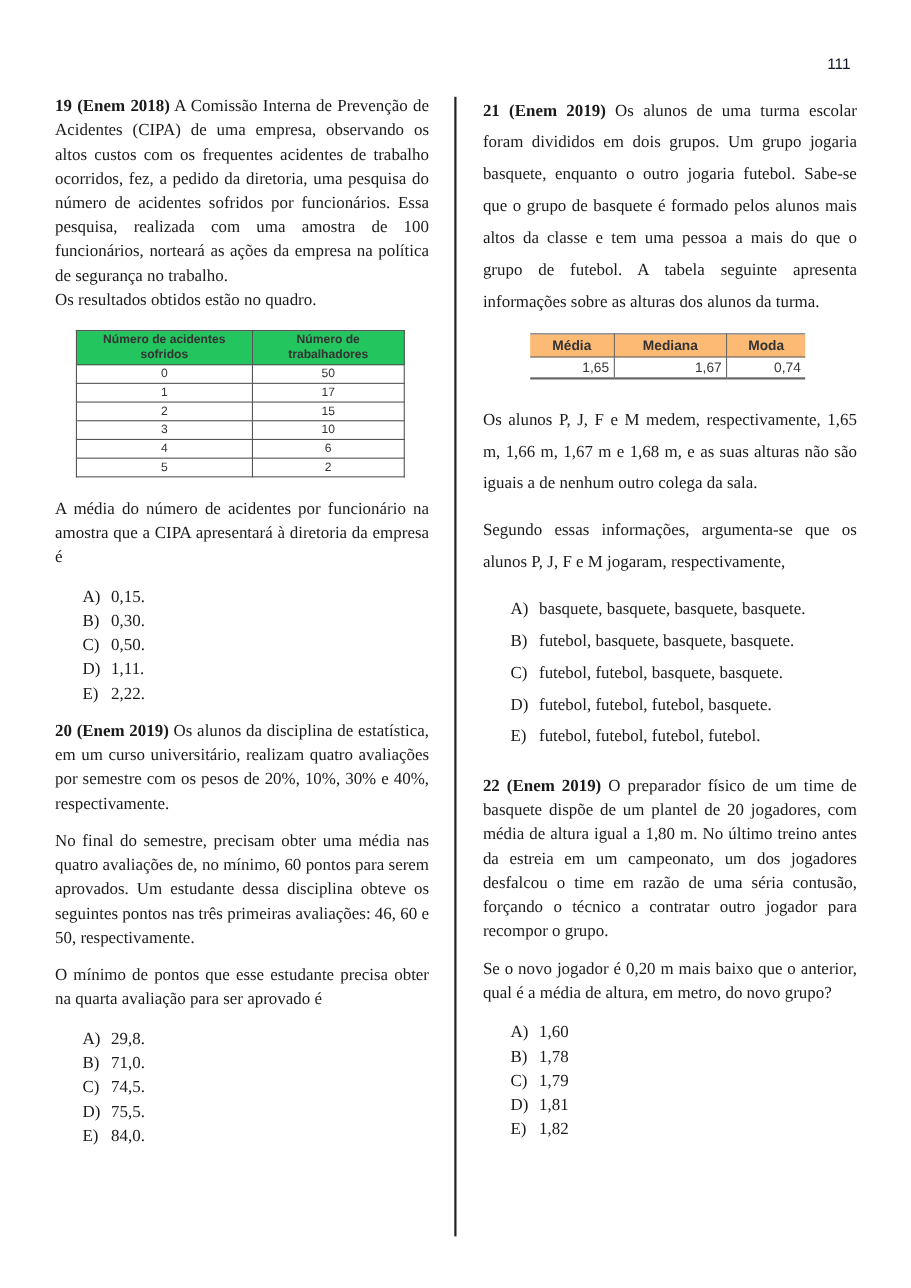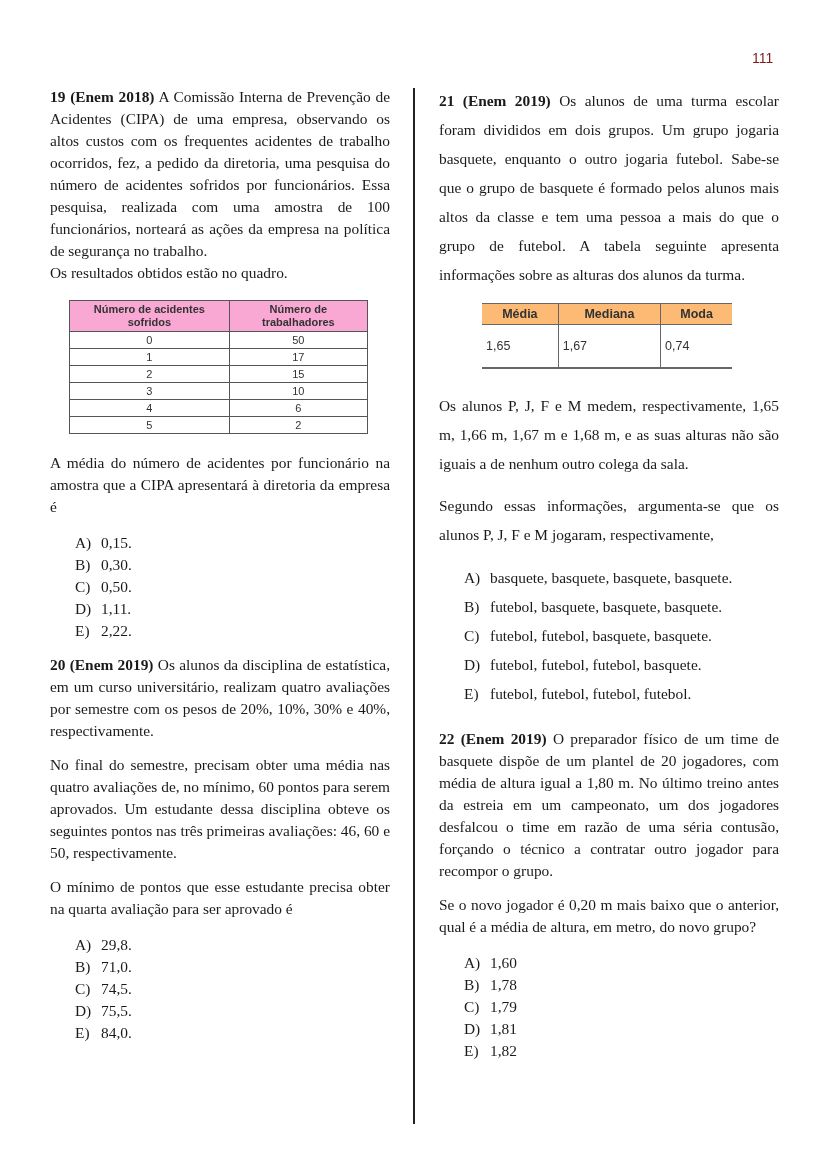--- a/index.html
+++ b/index.html
@@ -2,38 +2,38 @@
 <html><head>
   <meta charset="utf-8">
   <style>
     html, body { margin: 0; padding: 0; background: #ffffff; }
     body {
       width: 828px; height: 1171px; position: relative; overflow: hidden;
       font-family: "Liberation Serif", serif; color: #1a1a1a;
     }
     .page-number {
       position: absolute; top: 50px; left: 752px;
-      font-family: "Liberation Sans", sans-serif; font-size: 14px; color: #7f1d1d;
+      font-family: "Liberation Sans", sans-serif; font-size: 14px; color: #0f172a;
     }
     .divider {
       position: absolute; left: 413px; top: 88px; width: 2px; height: 1036px; background: #222;
     }
     .col { position: absolute; }
     .col-left { left: 50px; top: 86px; width: 340px; }
     .col-right { left: 439px; top: 86px; width: 340px; }
     p { margin: 0; font-size: 15.4px; line-height: 22px; text-align: justify; }
     .b { font-weight: bold; }
     .right p.spaced { line-height: 29px; }
     table { border-collapse: collapse; font-family: "Liberation Sans", sans-serif; color: #333; }
     .t19 { margin: 16px 0 0 19px; width: 299px; font-size: 11px; }
-    .t19 th { background: #f9a8d4; font-weight: bold; line-height: 13px; padding: 2px 4px; border: 1px solid #555; }
+    .t19 th { background: #22c55e; font-weight: bold; line-height: 13px; padding: 2px 4px; border: 1px solid #555; }
     .t19 td { text-align: center; border: 1px solid #555; height: 16px; padding: 0; }
     .t21 { margin: 14px 0 0 43px; width: 250px; font-size: 12.5px; }
     .t21 th { background: #fdba74; font-weight: bold; border: 1px solid #666; padding: 2px 4px; height: 16px; }
-    .t21 td { text-align: left; border-left: 1px solid #666; border-right: 1px solid #666; border-bottom: 2px solid #666; padding: 13px 4px; height: 16px; }
+    .t21 td { text-align: right; border-left: 1px solid #666; border-right: 1px solid #666; border-bottom: 2px solid #666; padding: 1px 4px; height: 16px; }
     .t21 tr td:first-child, .t21 tr th:first-child { border-left: none; }
     .t21 tr td:last-child, .t21 tr th:last-child { border-right: none; }
     .options { margin: 0; padding: 0 0 0 25px; list-style: none; }
     .options li { font-size: 15.4px; line-height: 22px; }
     .options.wide li { line-height: 29px; }
     .letter { display: inline-block; width: 26px; }
   </style>
 </head>
 <body>
 

